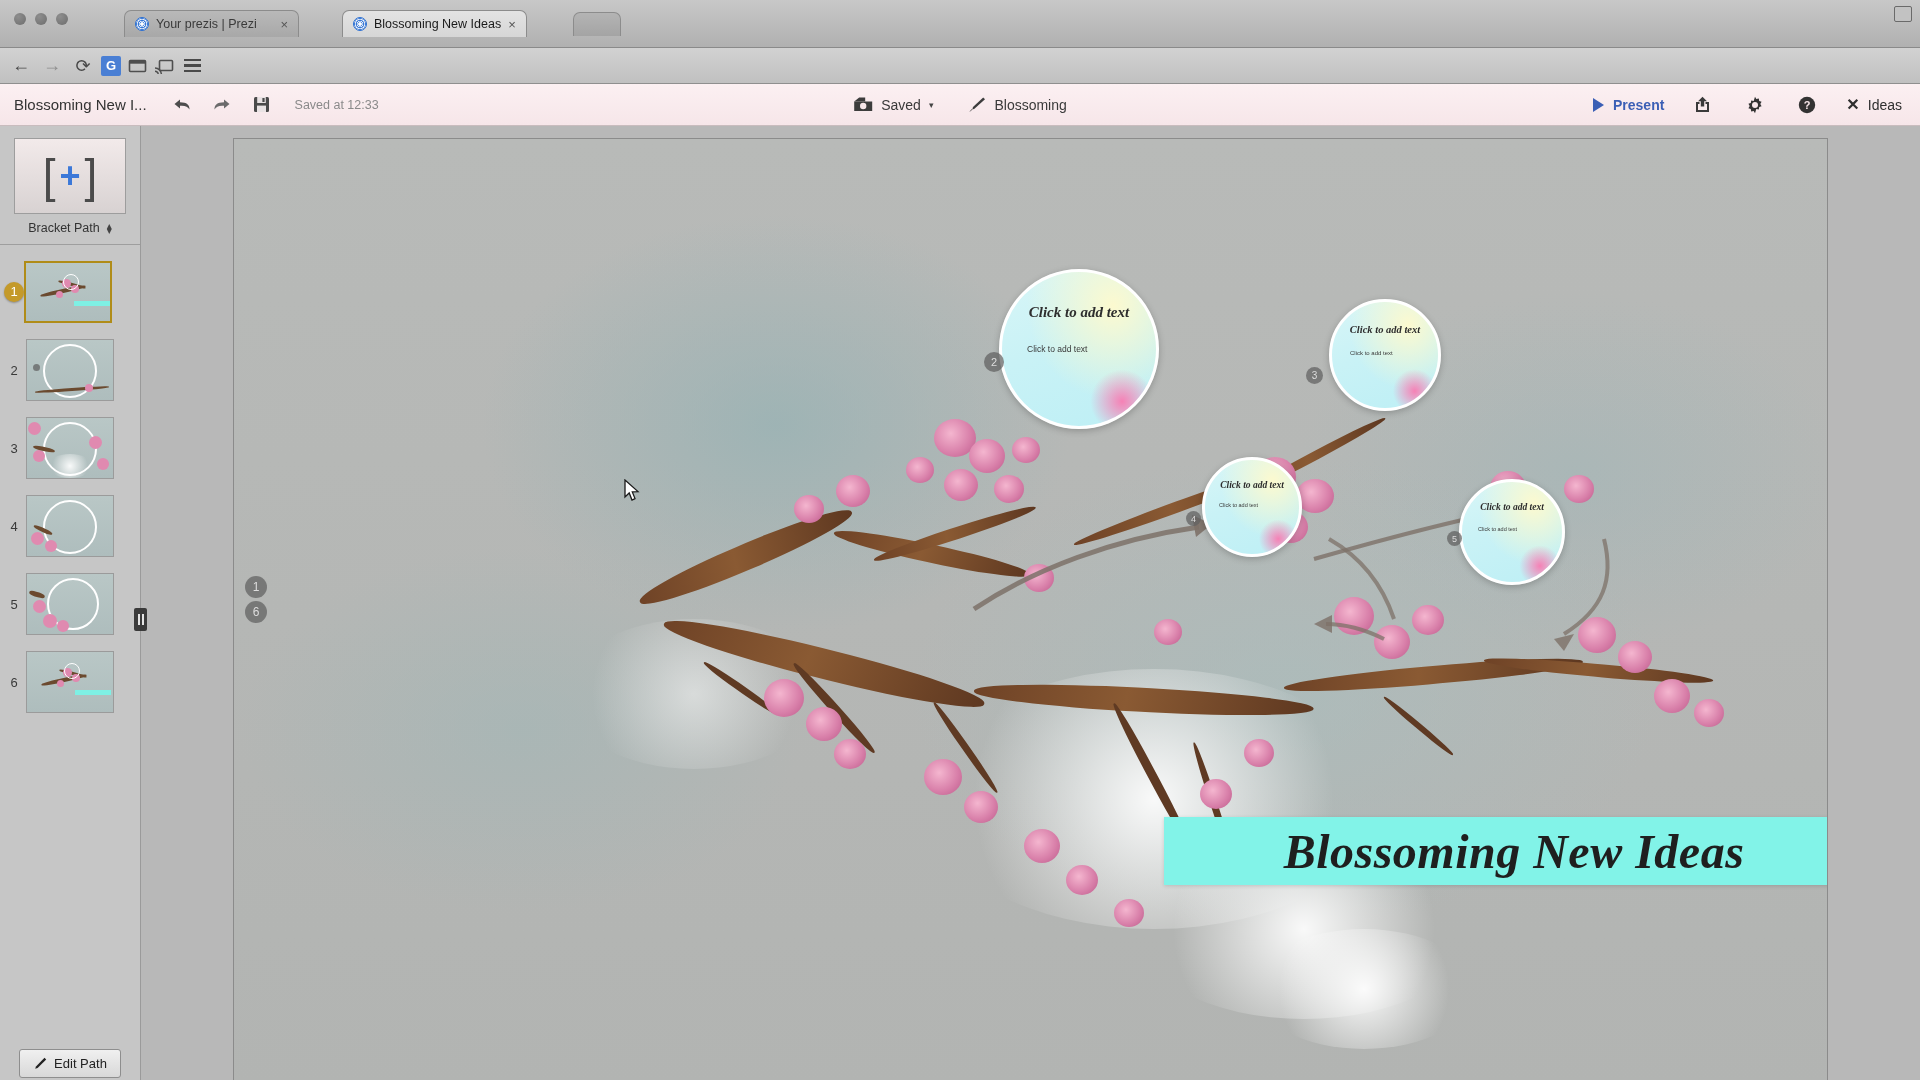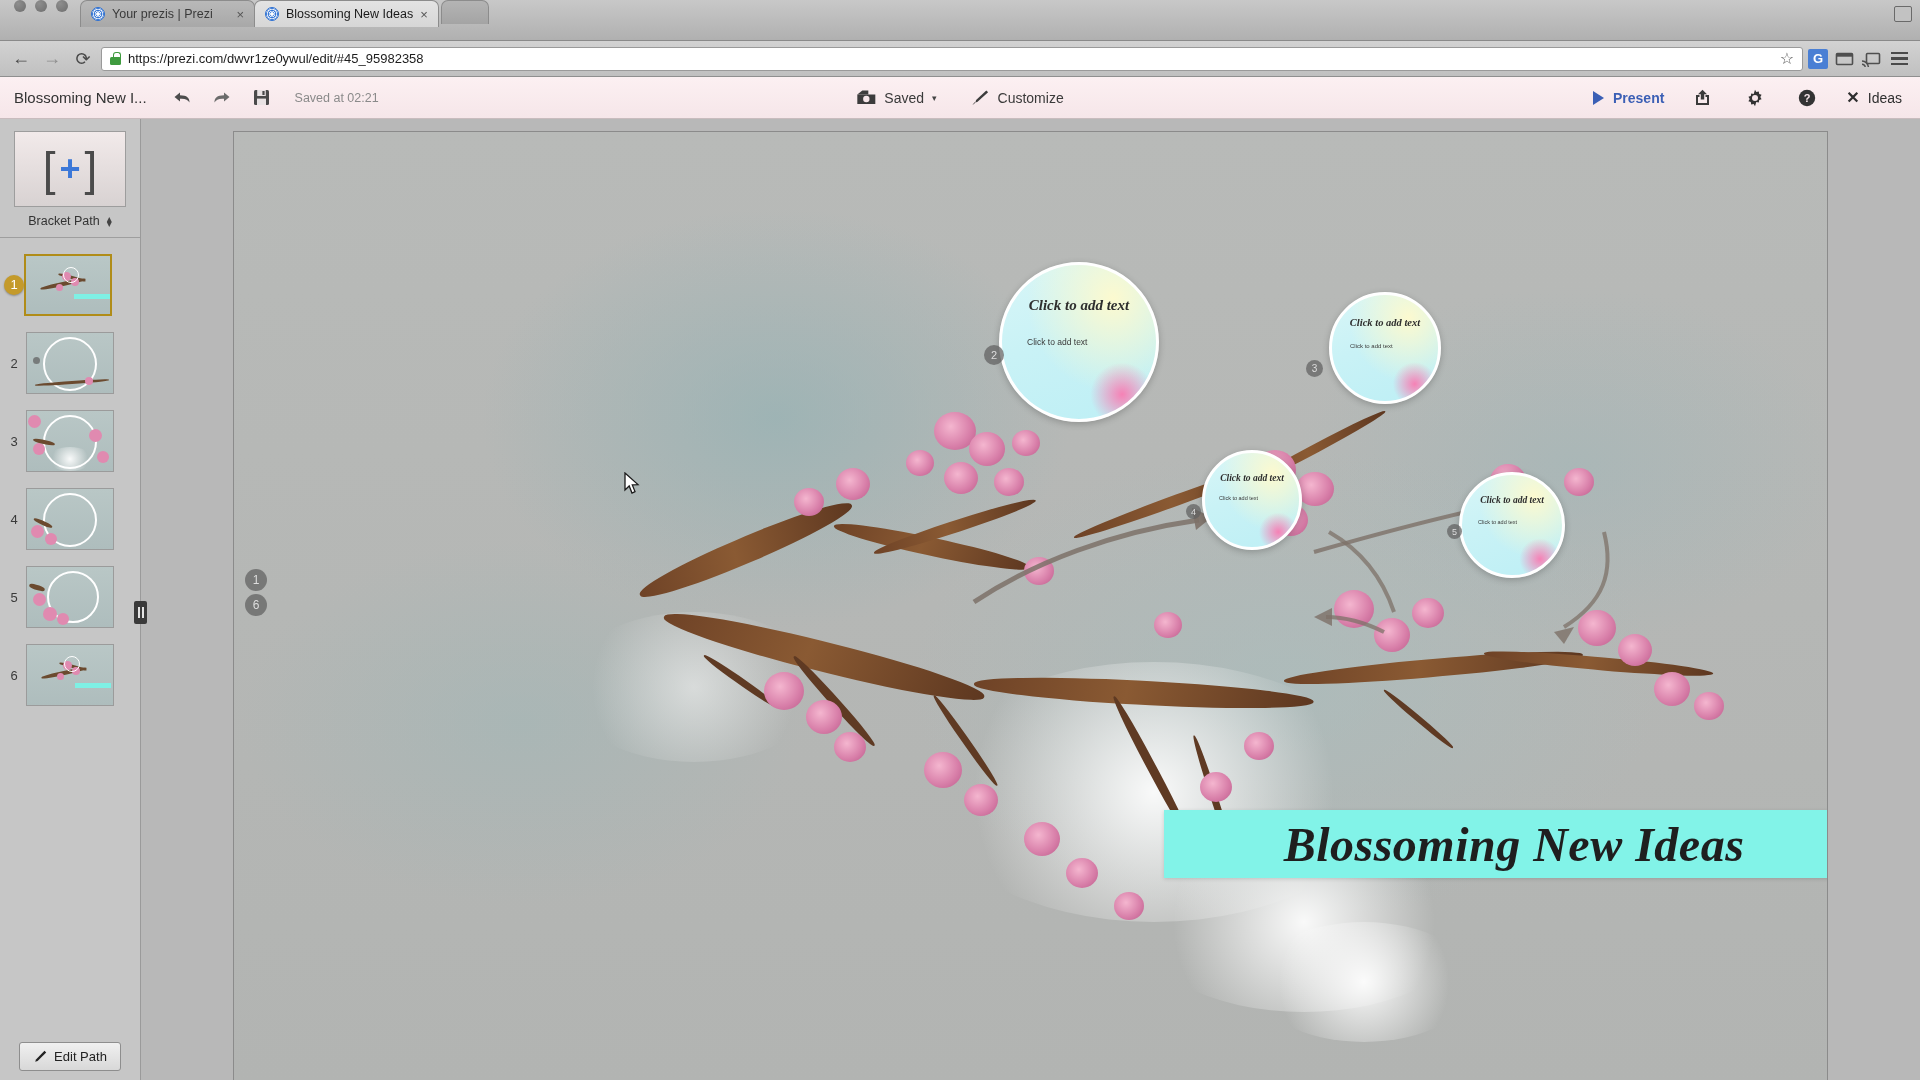--- a/index.html
+++ b/index.html
@@ -5,26 +5,27 @@
   * { box-sizing: border-box; margin: 0; padding: 0; }
   html, body {
     width: 1920px; height: 1080px;
     overflow: hidden;
     font-family: "Liberation Sans", sans-serif;
     background: #b5b5b5;
   }
 
   
   .browser-tabbar {
-    height: 41px;
+    height: 48px;
     background: linear-gradient(#c8c8c8, #b0b0b0);
-    display: flex; align-items: flex-start;
+    display: flex; align-items: center;
     padding-left: 10px;
     position: relative;
     border-bottom: 1px solid #8a8a8a;
+    gap: 44px;
   }
   .traffic { display: flex; align-items: center; gap: 9px; padding: 0 12px 9px 4px; }
   .traffic span { width: 12px; height: 12px; border-radius: 50%;
     background: radial-gradient(circle at 35% 30%, #8e8e8e, #6d6d6d); display: block; }
   .tab {
     height: 27px; display: flex; align-items: center; gap: 7px;
     padding: 0 10px 0 10px; min-width: 175px; max-width: 200px;
     border-radius: 7px 7px 0 0;
     font-size: 12.5px; color: #2b2b2b;
     position: relative;
@@ -268,25 +269,20 @@
 
   <div class="tab-stub"></div>
   <div class="win-restore"></div>
 </div>
 
 <div class="browser-urlbar">
   <div class="nav-btn">←</div>
   <div class="nav-btn dim">→</div>
   <div class="nav-btn">⟳</div>
 
-  <div class="url-field">
-    <span class="lock-ico"></span>
-    <span class="url-text" title="https://prezi.com/dwvr1ze0ywul/edit/#45_95982358">https://prezi.com/dwvr1ze0ywul/edit/#45_95982358</span>
-    <span class="star-ico">☆</span>
-  </div>
 
   <div class="ext-g">G</div>
   <div class="chrome-ico">
     <svg width="19" height="16" viewBox="0 0 19 16">
         <rect x="1.5" y="2.5" width="16" height="11" rx="1" fill="none" stroke="#4f4f4f" stroke-width="1.6"></rect>
         <rect x="1.5" y="2.5" width="16" height="3.2" fill="#4f4f4f"></rect>
       </svg>
   </div>
   <div class="chrome-ico">
     <svg width="20" height="16" viewBox="0 0 20 16">
@@ -317,39 +313,39 @@
         </svg>
     </div>
     <div class="pz-icon-btn">
       <svg width="17" height="17" viewBox="0 0 17 17">
           <rect x="1" y="1" width="15" height="15" rx="1.5" fill="#4a4a4a"></rect>
           <rect x="4.2" y="1" width="8.6" height="6" fill="#e9e3e4"></rect>
           <rect x="9.4" y="2" width="2.2" height="4" fill="#4a4a4a"></rect>
           <rect x="4" y="9.6" width="9" height="6.4" fill="#e9e3e4"></rect>
         </svg>
     </div>
-    <div class="pz-saved">Saved at 02:21</div>
+    <div class="pz-saved">Saved at 12:33</div>
   </div>
 
   <div class="pz-center">
     <div class="pz-center-btn">
       <svg width="20" height="17" viewBox="0 0 20 17">
           <path d="M1 5.5 L1 15 L19 15 L19 5.5 Z" fill="#3c3c3c"></path>
           <path d="M1 5.5 L6 1.5 L12 1.5 L12 5.5 Z" fill="#3c3c3c"></path>
           <circle cx="10" cy="10" r="3.2" fill="#f6e6e9"></circle>
         </svg>
       <span>Saved</span>
       <span style="font-size:9px;color:#444">▾</span>
     </div>
     <div class="pz-center-btn">
       <svg width="19" height="17" viewBox="0 0 19 17">
           <path d="M16 1.5 L17.8 3.2 L7.5 12.5 L5 13.8 L5.8 11 Z" fill="#3c3c3c"></path>
           <path d="M5 13.8 L2 16.2 L4.2 13.2 Z" fill="#3c3c3c"></path>
         </svg>
-      <span>Customize</span>
+      <span>Blossoming</span>
     </div>
   </div>
 
   <div class="pz-right">
     <div class="pz-present">
       <span class="play-tri"></span>
       <span>Present</span>
     </div>
     <div class="pz-icon-btn">
       <svg width="19" height="17" viewBox="0 0 19 17">

